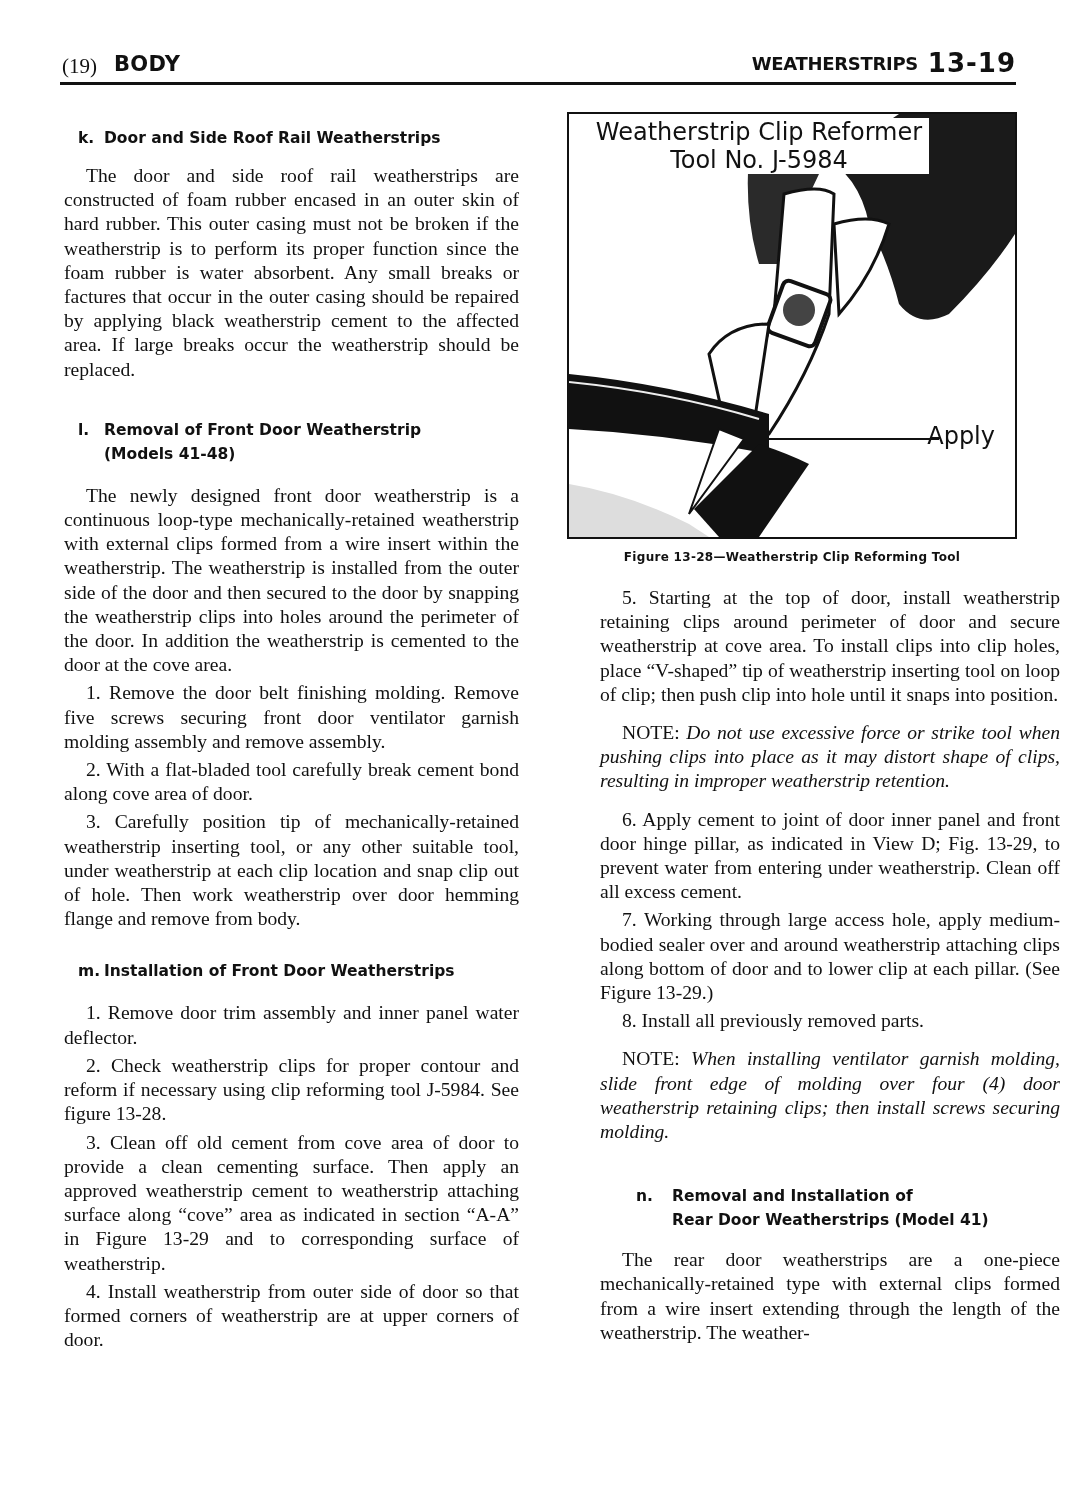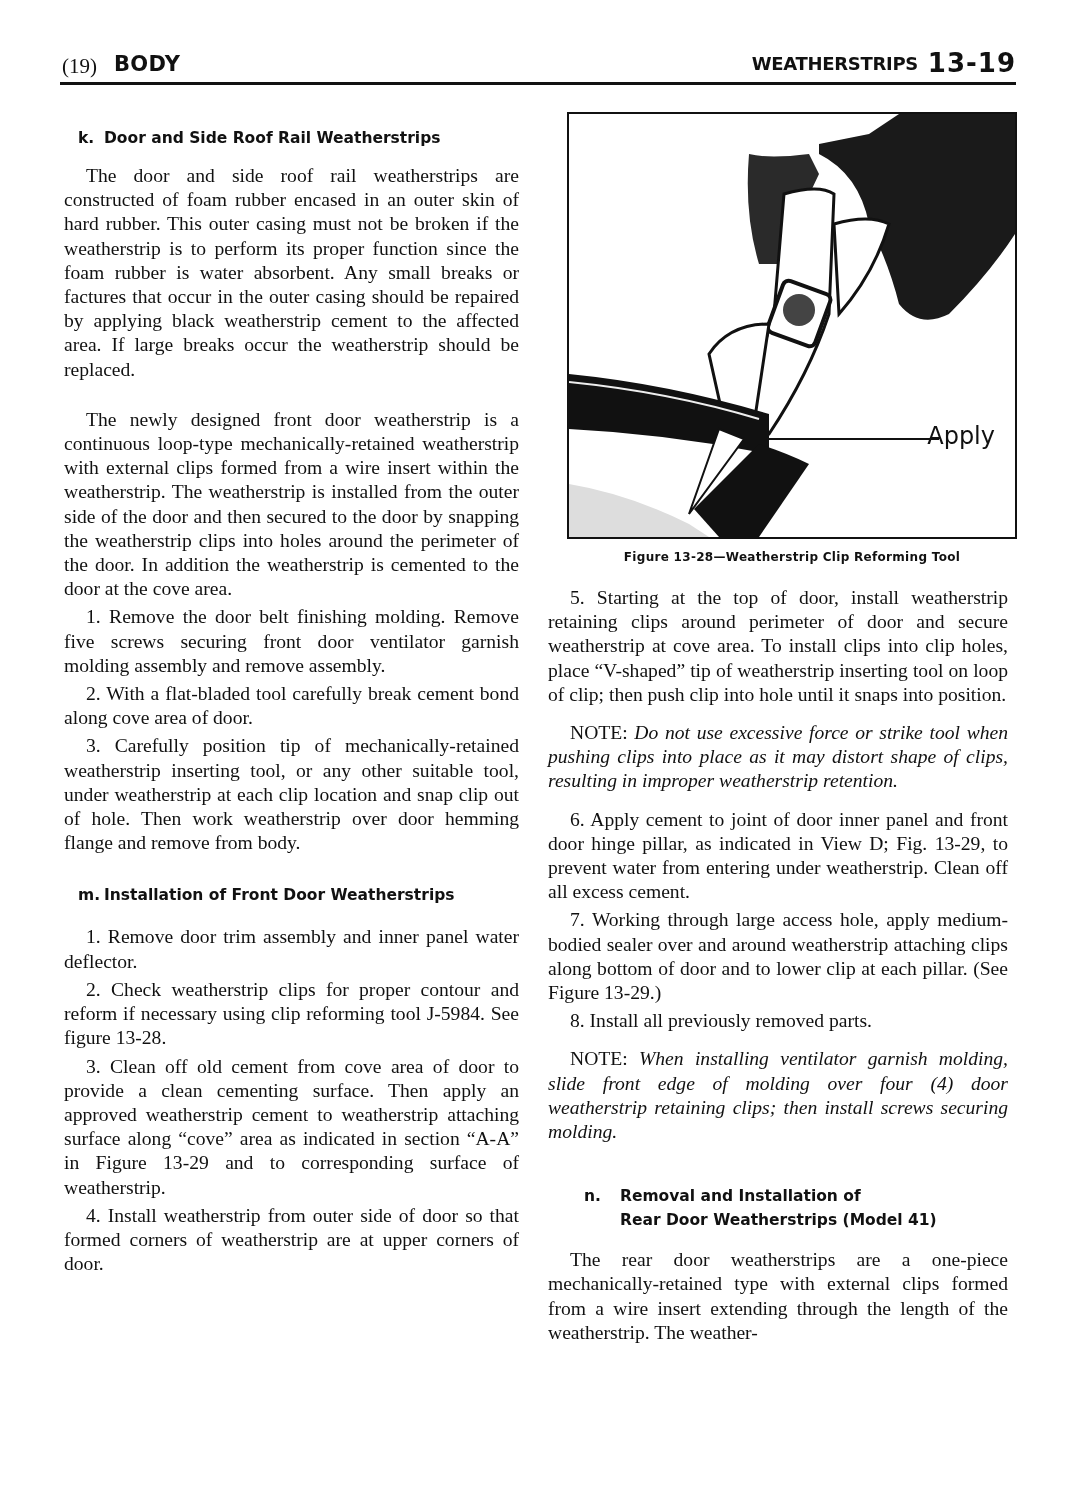--- a/index.html
+++ b/index.html
@@ -7,21 +7,21 @@
   .page { position: absolute; left: 0; top: 0; width: 1082px; height: 1216px; }
 
   .hdr-left-num { position: absolute; left: 62px; top: 54px; font-family: "Liberation Serif", serif; font-size: 21px; }
   .hdr-left-title { position: absolute; left: 114px; top: 52px; font-family: "DejaVu Sans", sans-serif; font-weight: bold; font-size: 21px; letter-spacing: 0.3px; }
   .hdr-right-title { position: absolute; right: 164px; top: 53px; font-family: "DejaVu Sans", sans-serif; font-weight: bold; font-size: 18px; letter-spacing: -0.3px; }
   .hdr-right-num { position: absolute; right: 66px; top: 48px; font-family: "DejaVu Sans", sans-serif; font-weight: bold; font-size: 26px; letter-spacing: 1px; }
   .hdr-rule { position: absolute; left: 60px; top: 82px; width: 956px; height: 3px; background: #111; }
 
   .col { position: absolute; font-family: "Liberation Serif", serif; font-size: 19.6px; line-height: 24.2px; text-align: justify; }
   .col-left { left: 64px; top: 112px; width: 455px; }
-  .col-right { left: 548px; top: 586px; width: 460px; }
+  .col-right { left: 600px; top: 586px; width: 460px; }
 
   .heading { font-family: "DejaVu Sans", sans-serif; font-weight: bold; font-size: 15.5px; line-height: 24px; text-align: left; margin: 14px; }
   .heading .lbl { display: inline-block; width: 26px; }
   .heading .cont { display: block; padding-left: 26px; }
   .para { margin: 0 0 4px 0; text-indent: 22px; }
   .para.last { margin-bottom: 0; }
   .note-label { font-style: normal; }
   .note { font-style: italic; }
   .gap-sm { height: 10px; }
   .gap-md { height: 18px; }
@@ -46,20 +46,24 @@
   </div>
 
   <div class="col col-left">
     <div class="heading">
       <span class="lbl">k.</span><span>Door and Side Roof Rail Weatherstrips</span>
     </div>
     <p class="para">The door and side roof rail weatherstrips are constructed of foam rubber encased in an outer skin of hard rubber. This outer casing must not be broken if the weatherstrip is to perform its proper function since the foam rubber is water absorbent. Any small breaks or factures that occur in the outer casing should be repaired by applying black weatherstrip cement to the affected area. If large breaks occur the weatherstrip should be replaced.</p>
 
     <div class="gap-md"></div>
 
+    <div class="heading">
+      <span class="lbl">l.</span><span>Removal of Front Door Weatherstrip</span>
+      <span class="cont">(Models 41-48)</span>
+    </div>
     <div class="gap-sm" style="height:4px"></div>
     <p class="para">The newly designed front door weatherstrip is a continuous loop-type mechanically-retained weatherstrip with external clips formed from a wire insert within the weatherstrip. The weatherstrip is installed from the outer side of the door and then secured to the door by snapping the weatherstrip clips into holes around the perimeter of the door. In addition the weatherstrip is cemented to the door at the cove area.</p>
     <p class="para">1. Remove the door belt finishing molding. Remove five screws securing front door ventilator garnish molding assembly and remove assembly.</p>
     <p class="para">2. With a flat-bladed tool carefully break cement bond along cove area of door.</p>
     <p class="para">3. Carefully position tip of mechanically-retained weatherstrip inserting tool, or any other suitable tool, under weatherstrip at each clip location and snap clip out of hole. Then work weatherstrip over door hemming flange and remove from body.</p>
 
     <div class="gap-sm"></div>
 
     <div class="heading">
       <span class="lbl">m.</span><span>Installation of Front Door Weatherstrips</span>
@@ -88,20 +92,24 @@
       <path d="M0 260 Q100 270 200 300 L200 340 Q100 320 0 315 Z" fill="#111"></path>
       <path d="M0 268 Q100 278 190 305" stroke="#eee" stroke-width="2" fill="none"></path>
 
       <path d="M150 315 L175 325 L120 400 Z" fill="#fff" stroke="#111" stroke-width="2"></path>
       <path d="M125 395 L190 330 Q220 340 240 350 L190 423 L150 423 Z" fill="#111"></path>
 
       <line x1="175" y1="325" x2="370" y2="325" stroke="#111" stroke-width="2"></line>
 
       <path d="M0 370 Q60 380 120 410 L140 423 L0 423 Z" fill="#ddd"></path>
     </svg>
+    <div class="fig-title">
+      <div>Weatherstrip Clip Reformer</div>
+      <div>Tool No. J-5984</div>
+    </div>
     <div class="fig-callout">Apply</div>
   </div>
   <div class="fig-caption">Figure 13-28—Weatherstrip Clip Reforming Tool</div>
 
   <div class="col col-right">
     <p class="para">5. Starting at the top of door, install weatherstrip retaining clips around perimeter of door and secure weatherstrip at cove area. To install clips into clip holes, place “V-shaped” tip of weatherstrip inserting tool on loop of clip; then push clip into hole until it snaps into position.</p>
     <div class="gap-sm"></div>
     <p class="para"><span class="note-label">NOTE:</span> <span class="note">Do not use excessive force or strike tool when pushing clips into place as it may distort shape of clips, resulting in improper weatherstrip retention.</span></p>
     <div class="gap-sm"></div>
     <p class="para">6. Apply cement to joint of door inner panel and front door hinge pillar, as indicated in View D; Fig. 13-29, to prevent water from entering under weatherstrip. Clean off all excess cement.</p>

